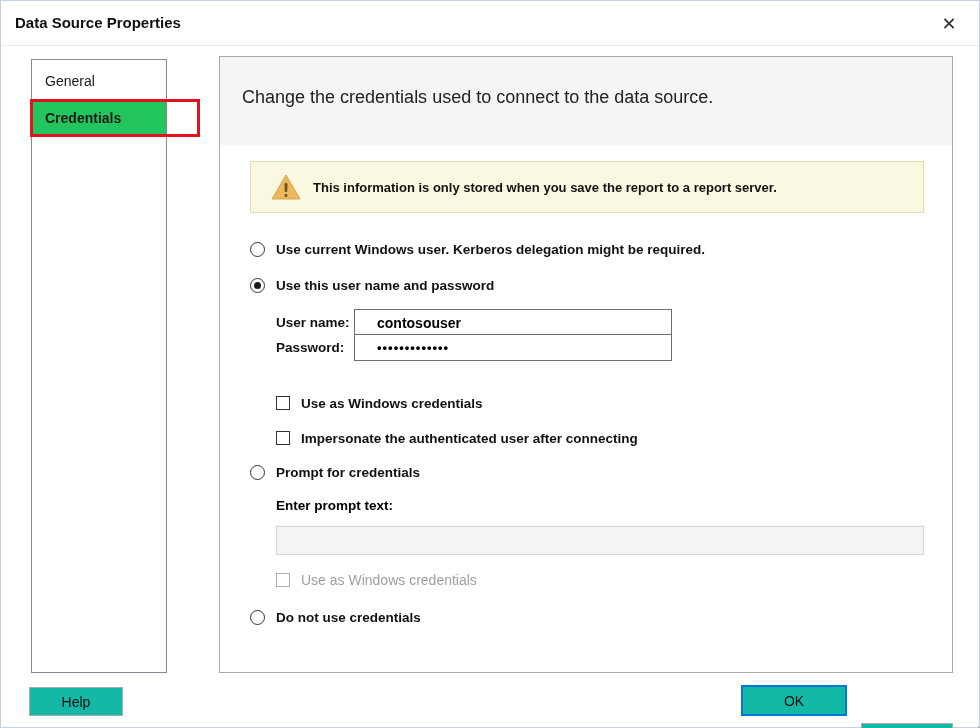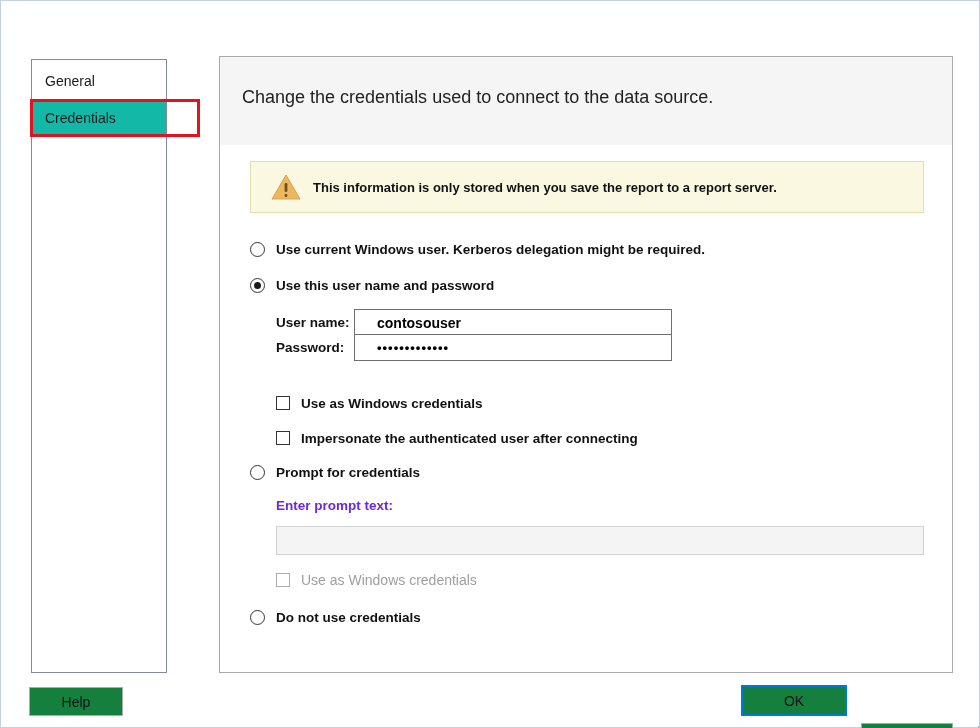--- a/index.html
+++ b/index.html
@@ -23,21 +23,21 @@
     display:flex; align-items:center; justify-content:center;
     font-size:18px; color:#333; cursor:pointer; background:transparent; border:none;
   }
   
   .sidebar {
     position:absolute; left:30px; top:58px; width:136px; height:614px;
     background:#ffffff; border:1px solid #848b98; padding-top:3px;
   }
   .side-item { position:relative; height:37px; line-height:37px; padding-left:13px;
     font-size:14px; color:#1a1a1a; cursor:pointer; }
-  .side-item.selected { background:#14b8a6; }
+  .side-item.selected { background:#22c55e;font-weight:bold; }
   .annotation-box {
     position:absolute; left:-2px; top:39px; width:170px; height:38px;
     border:3px solid #e0131e; pointer-events:none; z-index:5;
   }
   
   .main {
     position:absolute; left:218px; top:55px; width:734px; height:617px;
     background:#ffffff; border:1px solid #a9a9a9;
   }
   .main-header {
@@ -71,48 +71,52 @@
   .opt-label { font-size:13.5px; font-weight:700; color:#111; }
   .opt-label.disabled { color:#9f9f9f; font-weight:400; font-size:14px; }
   
   .field-row { position:absolute; display:flex; align-items:center; }
   .field-label { width:78px; font-size:13.5px; font-weight:700; color:#111; }
   .text-input {
     width:318px; height:27px; border:1px solid #6e6e6e; background:#fff;
     font-family:inherit; font-size:14px; padding:0 22px; color:#000; font-weight:700;
   }
   .text-input.pw { letter-spacing:1px; font-size:13px; }
-  .section-label { position:absolute; font-size:13.5px; font-weight:700; color:#6d28d9; }
+  .section-label { position:absolute; font-size:13.5px; font-weight:700; color:#000000; }
   .prompt-input {
     position:absolute; left:56px; top:469px; width:648px; height:29px;
     background:#f4f4f4; border:1px solid #d2d2d2;
     font-family:inherit; font-size:14px; padding:0 6px; color:#555;
   }
   
   .btn {
-    position:absolute; height:29px; background:#15803d; border:1px solid #ababab;
+    position:absolute; height:29px; background:#14b8a6; border:1px solid #ababab;
     font-family:inherit; font-size:14px; color:#111; text-align:center; cursor:pointer;
     display:flex; align-items:center; justify-content:center;
   }
   .btn-help { left:28px; top:686px; width:94px; }
   .btn-ok { left:740px; top:684px; width:106px; height:31px; border:2px solid #0078d7; }
   .btn-cancel { left:860px; top:686px; width:92px;margin-top:36px; }
   
   .grip {
     position:absolute; right:5px; bottom:5px; width:2px; height:2px; background:transparent;
     box-shadow: 10px 10px #b9b9b9, 6px 10px #b9b9b9, 10px 6px #b9b9b9,
                 2px 10px #b9b9b9, 6px 6px #b9b9b9, 10px 2px #b9b9b9;
     cursor:nwse-resize;
   }
 </style>
 </head>
 <body>
 
 <div class="dialog">
 
+  <div class="titlebar">
+    <span class="title">Data Source Properties</span>
+    <button class="close-btn">✕</button>
+  </div>
 
   <div class="sidebar">
     <div class="side-item">
       <span>General</span>
     </div>
     <div class="side-item selected">
       <span>Credentials</span>
     </div>
     <div class="annotation-box"></div>
   </div>

